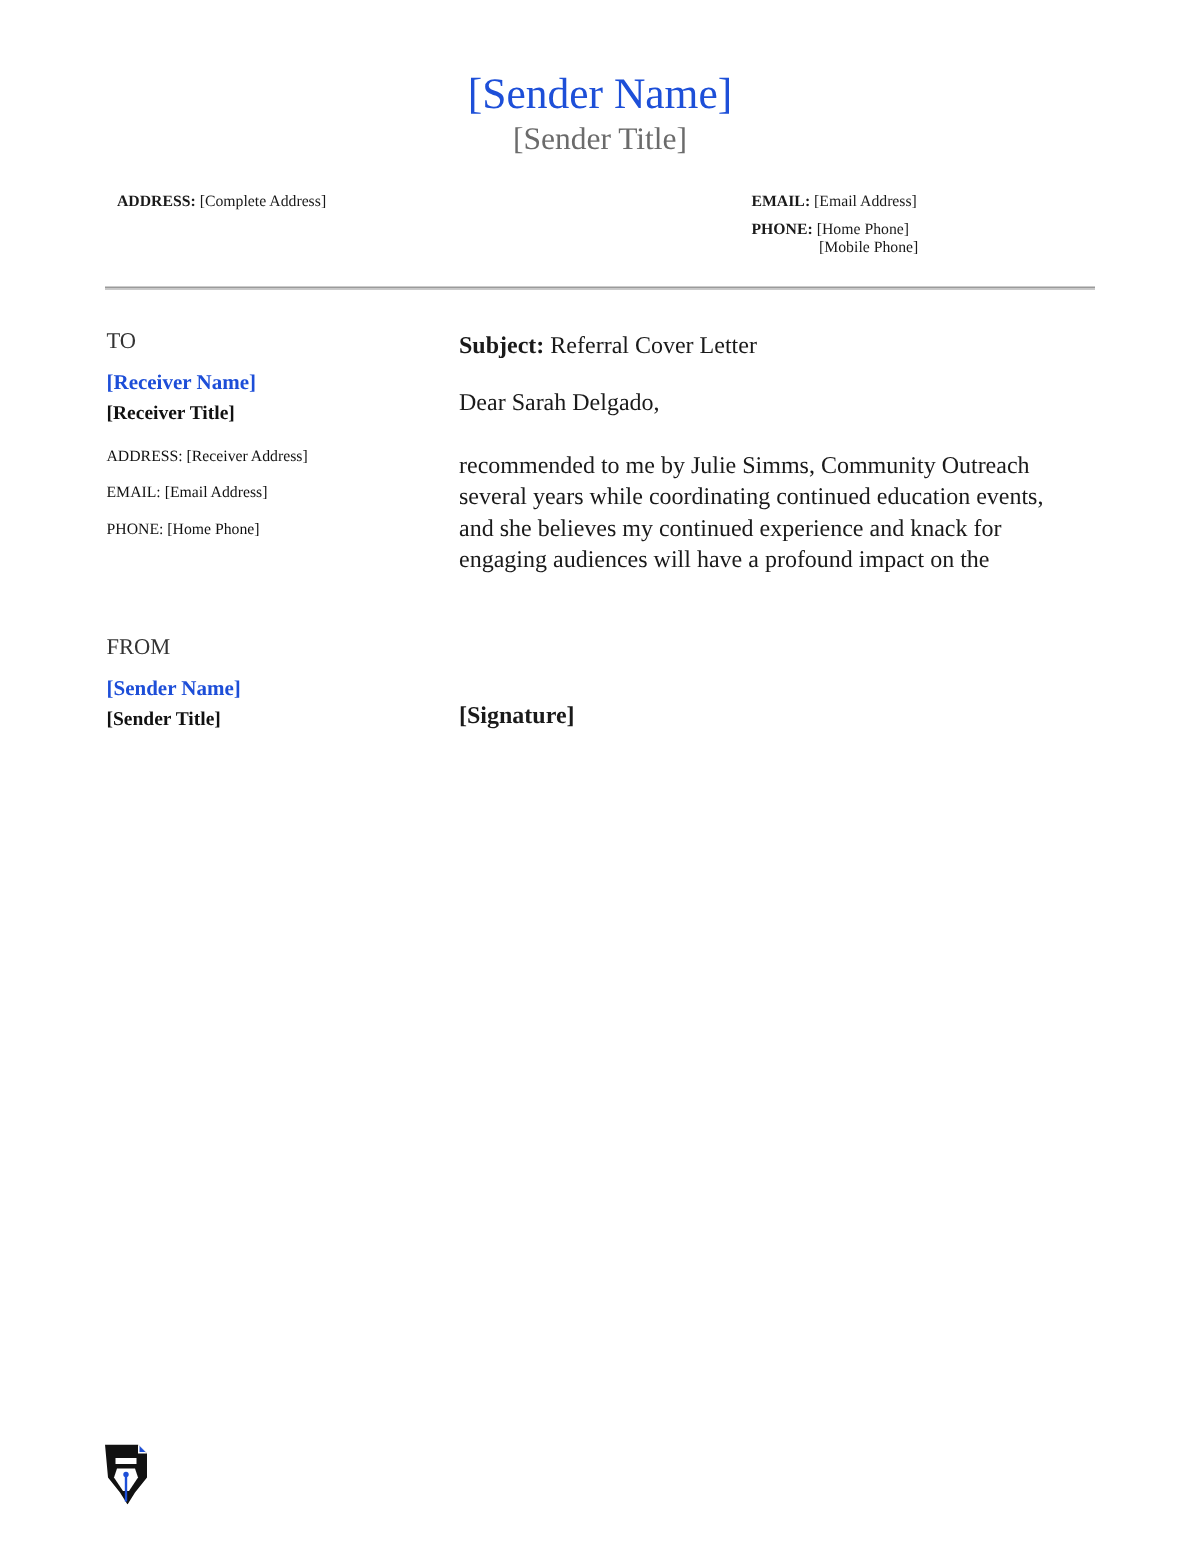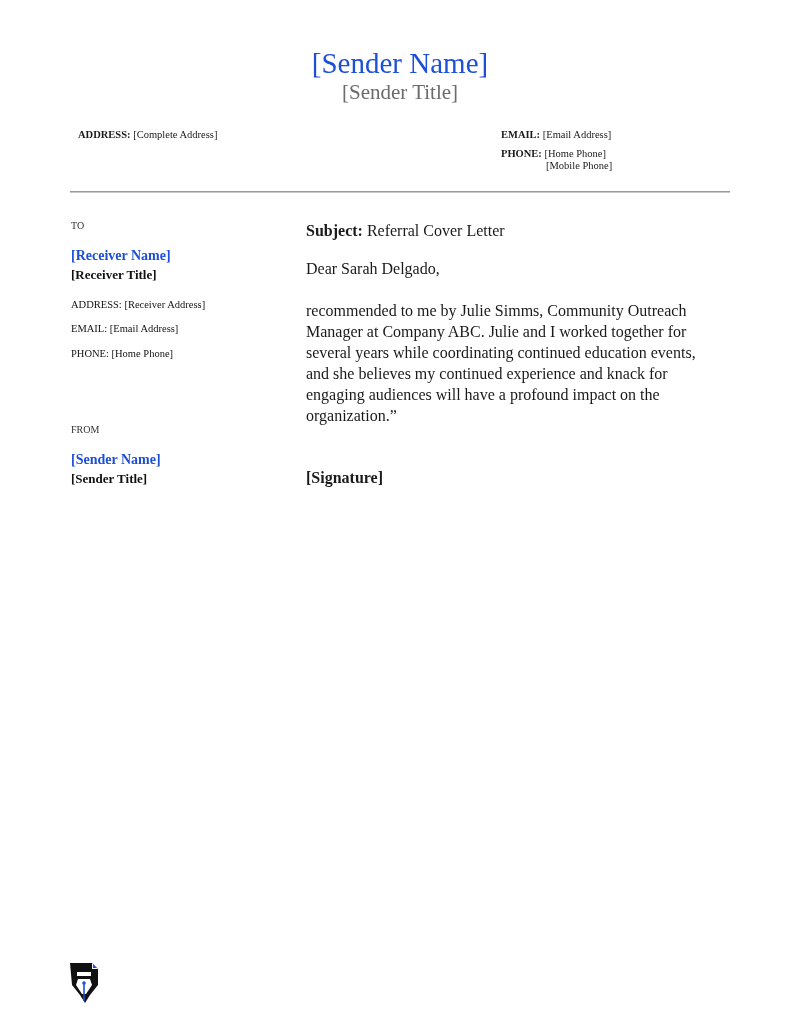--- a/index.html
+++ b/index.html
@@ -4,21 +4,21 @@
 <style>
   html, body { margin: 0; padding: 0; background: #ffffff; }
   body { width: 800px; height: 1035px; position: relative; overflow: hidden;
          font-family: "Liberation Serif", "DejaVu Serif", serif; color: #1a1a1a; }
   .abs { position: absolute; }
   .hdr-name { left: 0; width: 800px; top: 45px; text-align: center; font-size: 29px; color: #1d4fd8; line-height: 36px; }
   .hdr-title { left: 0; width: 800px; top: 79px; text-align: center; font-size: 21px; color: #6b6b6b; line-height: 26px; }
   .small { font-size: 10.5px; line-height: 13px; }
   .small b { font-weight: bold; }
   .rule { left: 70px; top: 191px; width: 660px; height: 1px; background: #9a9a9a; border-bottom: 1px solid #c8c8c8; }
-  .label-cap { font-size: 10px; color: #333; }
+  .label-cap { font-size: 15px; color: #333; }
   .side-name { font-size: 14px; font-weight: bold; color: #1d4ed8; }
   .side-title { font-size: 13px; font-weight: bold; color: #111; }
   .side-field { font-size: 10.5px; color: #111; }
   .body-text { font-size: 16px; line-height: 21px; color: #1a1a1a; }
   .para { left: 306px; top: 300px; width: 420px; }
   .sig { font-weight: bold; }
 </style>
 </head>
 <body>
 
@@ -54,25 +54,23 @@
 <div class="abs side-title" style="left:71px; top:471px;">[Sender Title]</div>
 
 <div class="abs body-text" style="left:306px; top:220px;">
   <b>Subject:</b>
   <span>Referral Cover Letter</span>
 </div>
 <div class="abs body-text" style="left:306px; top:258px;text-align:right;">Dear Sarah Delgado,</div>
 
 <div class="abs body-text para">
   <div>recommended to me by Julie Simms, Community Outreach</div>
-  <div>Manager at Company ABC. Julie and I worked together for</div>
   <div>several years while coordinating continued education events,</div>
   <div>and she believes my continued experience and knack for</div>
   <div>engaging audiences will have a profound impact on the</div>
-  <div>organization.”</div>
 </div>
 
 <div class="abs body-text sig" style="left:306px; top:467px;">[Signature]</div>
 
 <div class="abs" style="left:70px; top:963px; width:30px; height:40px;">
   <svg width="30" height="40" viewBox="0 0 30 40">
     <path d="M0 0 H22 L28 6 V22 L20 32 L15 40 L10 32 L2 22 Z" fill="#111"></path>
     <path d="M22 0 L28 6 H22 Z" fill="#ffffff"></path>
     <path d="M23 1 L27 5 H23 Z" fill="#1d4fd8"></path>
     <rect x="7" y="9" width="14" height="4" fill="#ffffff"></rect>

